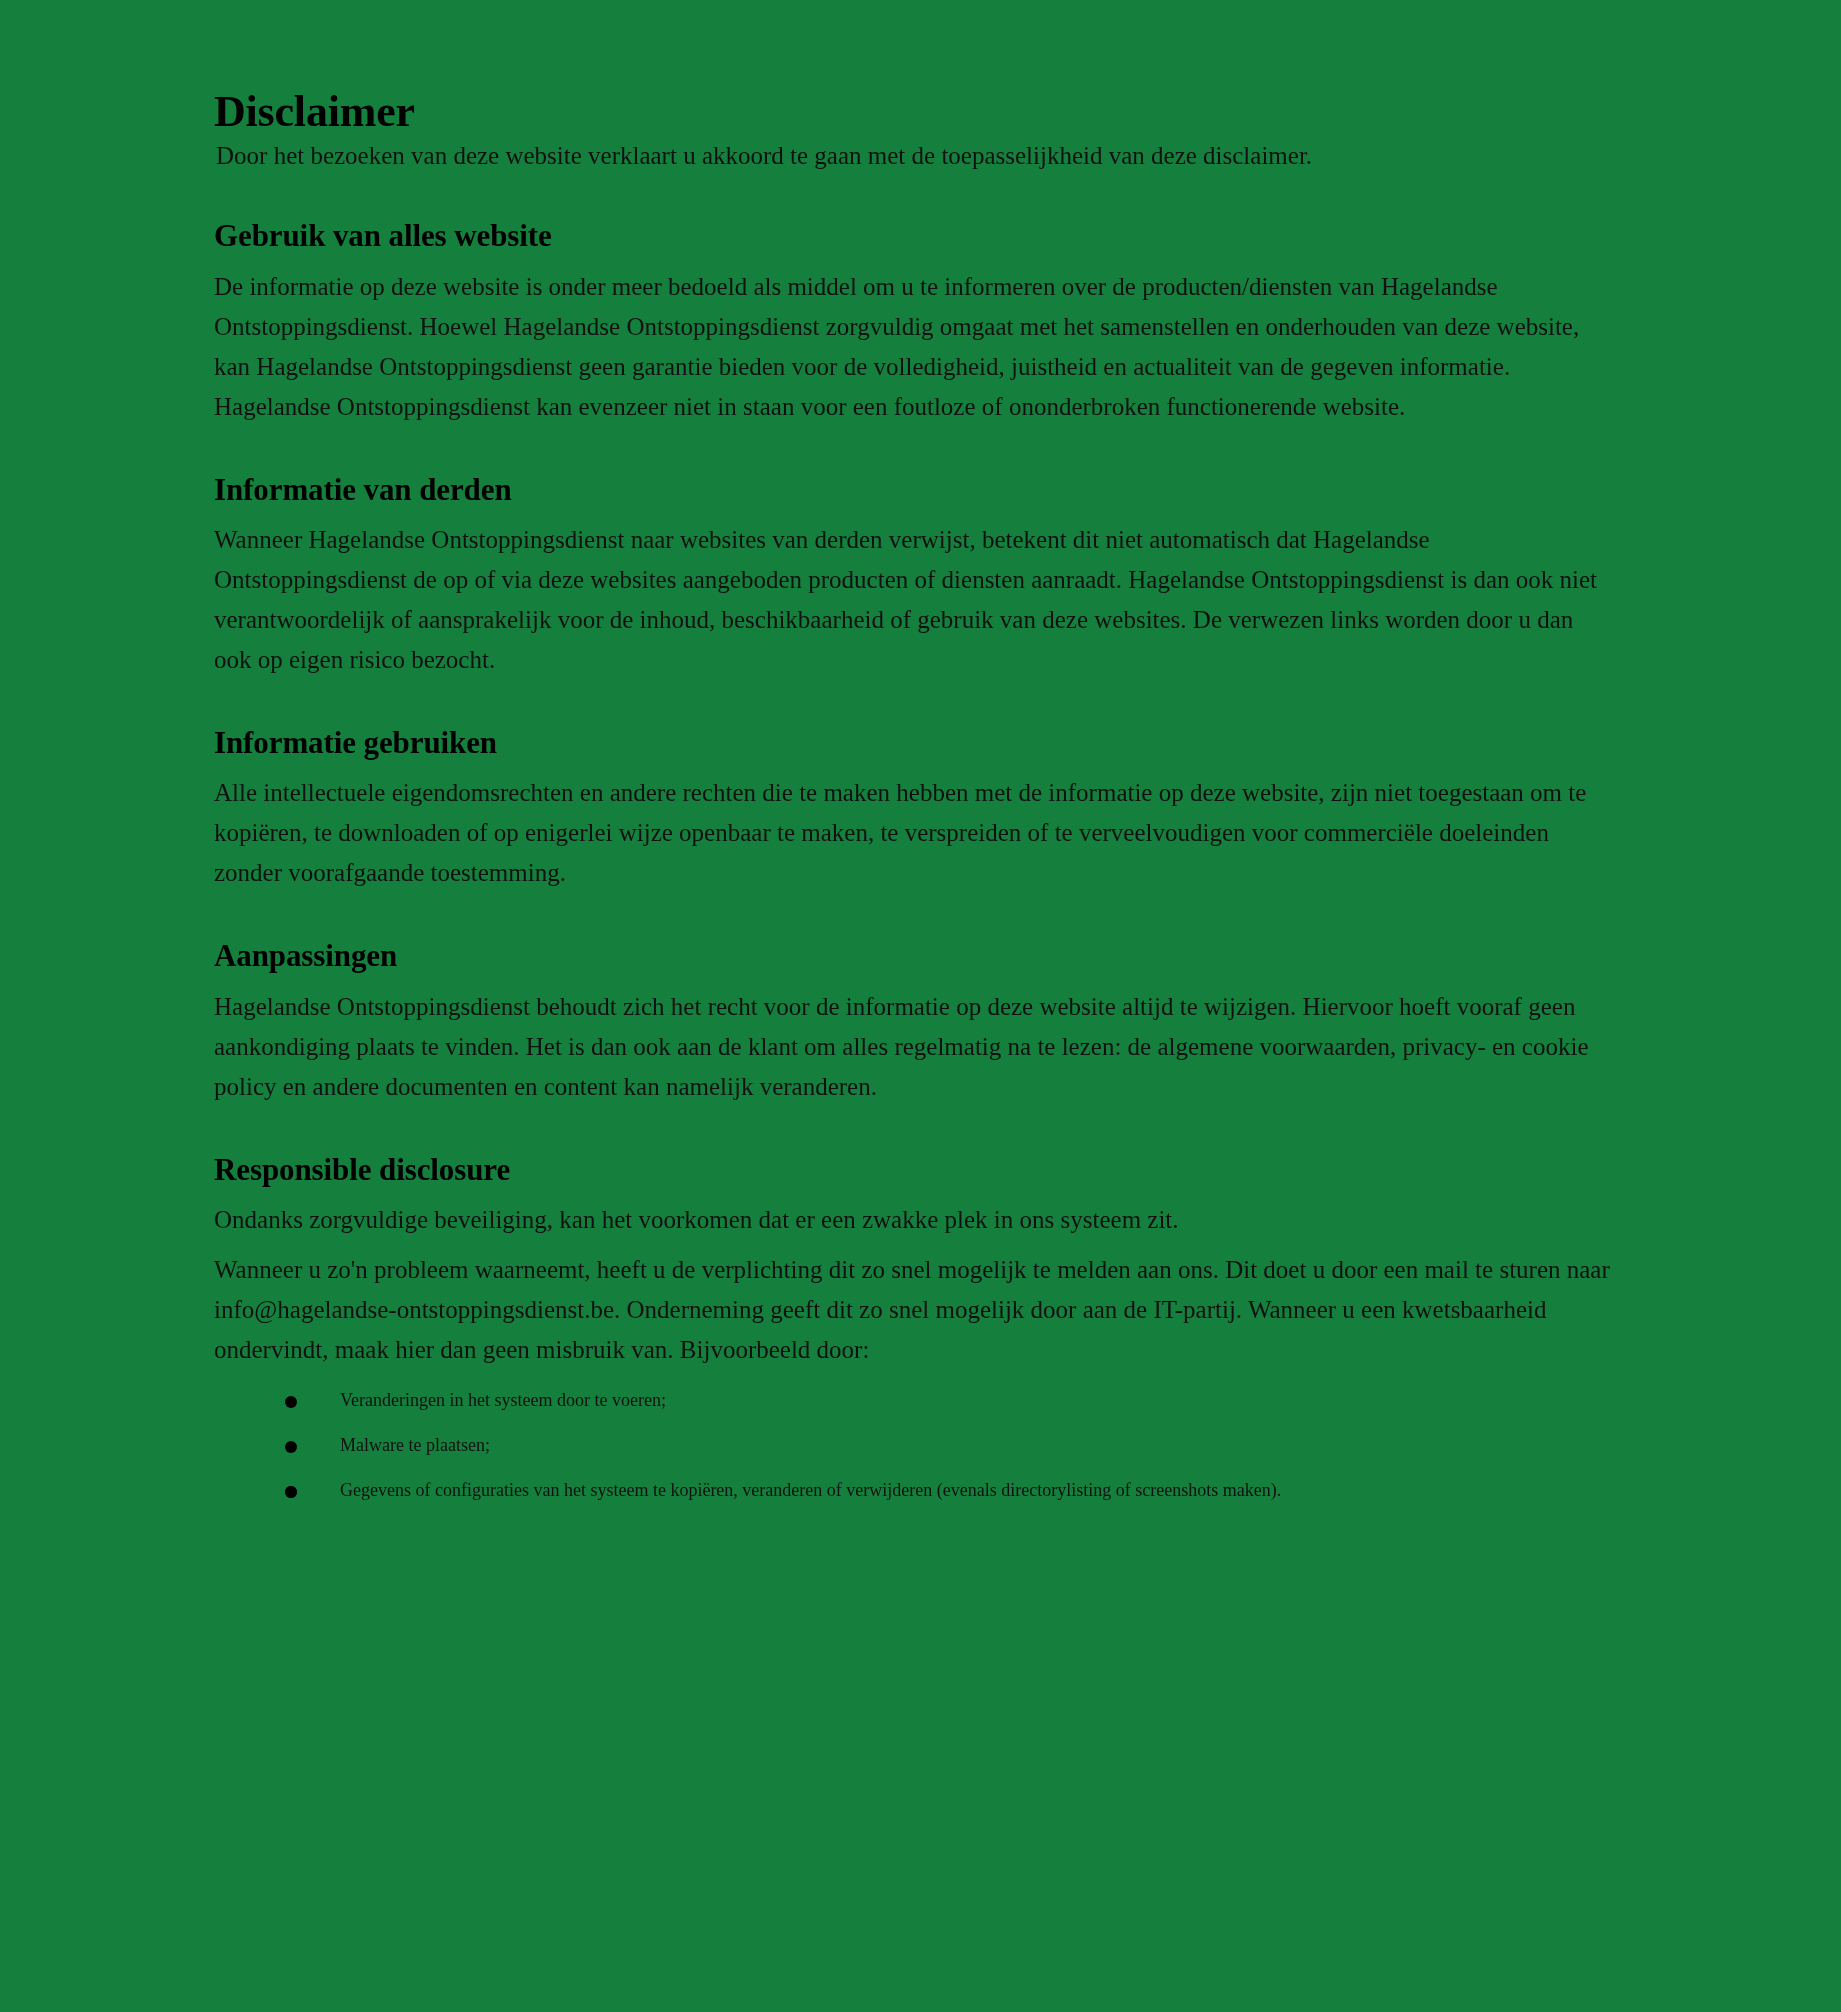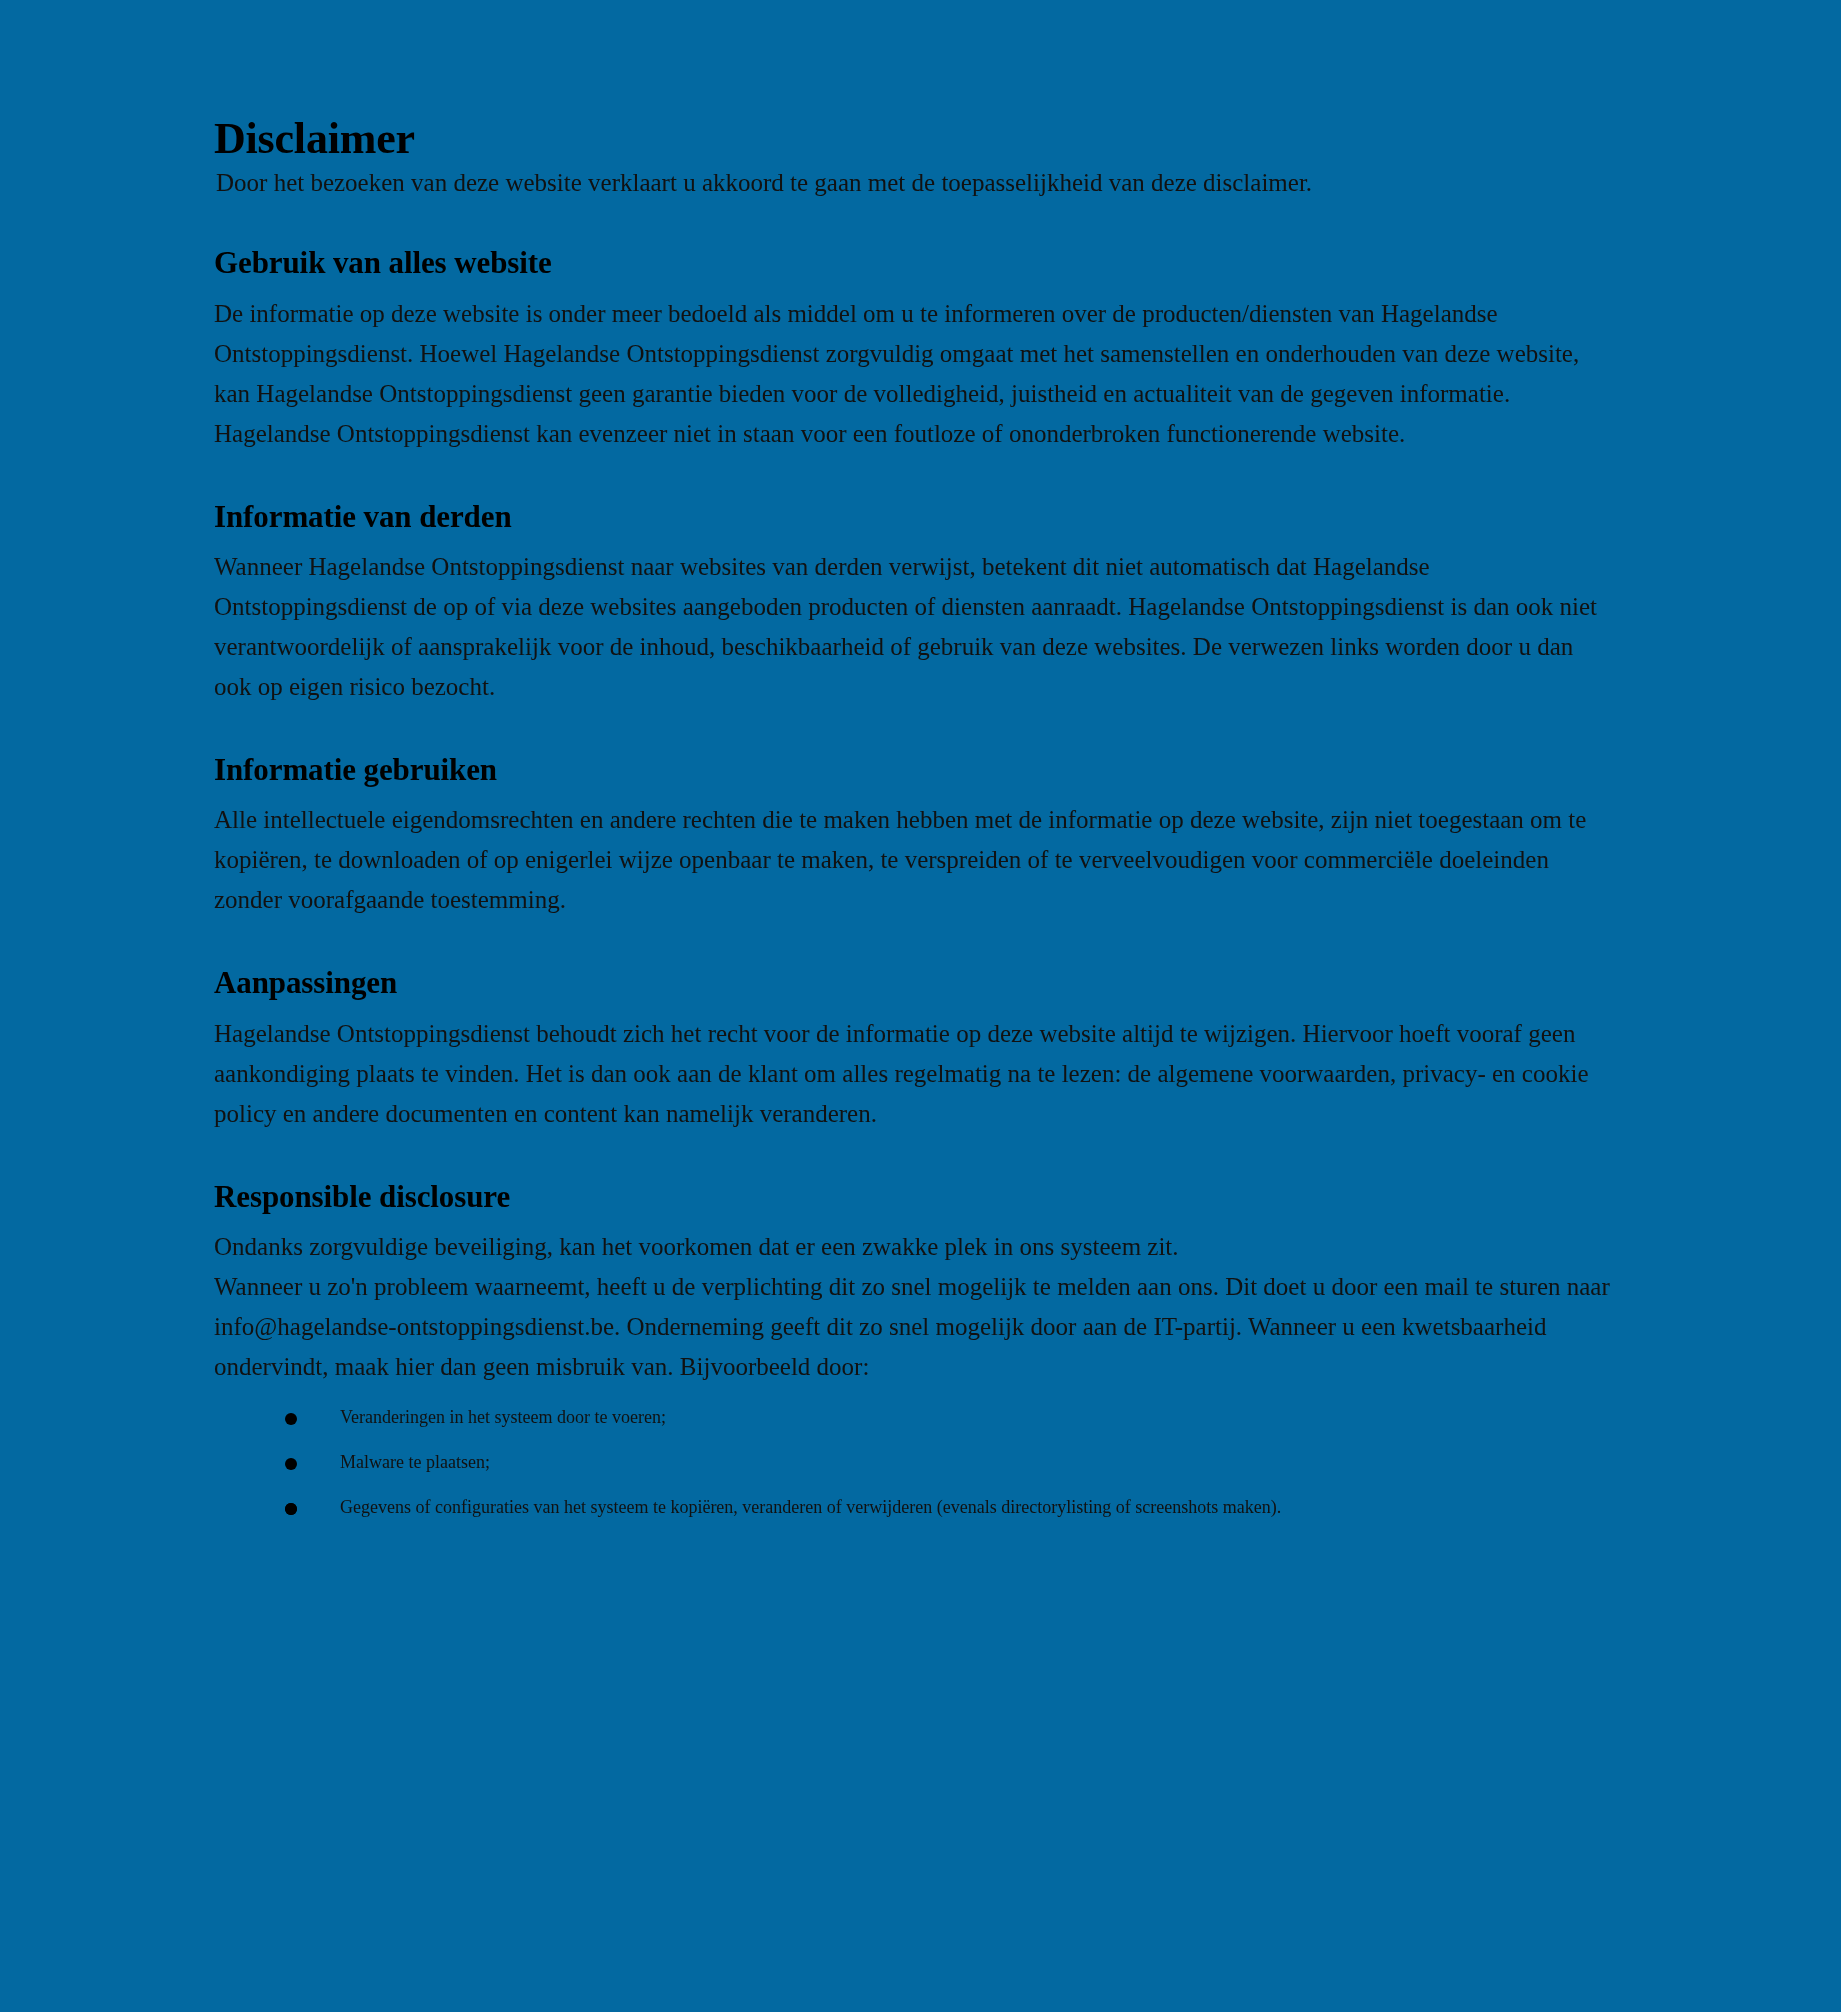--- a/index.html
+++ b/index.html
@@ -12,22 +12,22 @@
     width: 1841px;
     height: 2013px;
     font-family: "Liberation Serif", "DejaVu Serif", serif;
     color: #0a0a0a;
     -webkit-font-smoothing: antialiased;
   }
   .page {
     box-sizing: border-box;
     width: 1841px;
     height: 2013px;
-    padding: 117px 230px 0 214px;
-    background: #0369a1;
+    padding: 90px 230px 0 214px;
+    background: #15803d;
   }
   .doc-title {
     font-size: 44px;
     font-weight: 700;
     line-height: 1.02;
     margin: 0 0 3.1px 0;
     letter-spacing: -0.2px;
     color: #000000;
   }
   .intro {
@@ -47,21 +47,21 @@
     color: #000000;
     letter-spacing: -0.1px;
   }
   .section-body p {
     font-size: 25px;
     line-height: 1.6;
     margin: 0;
     color: #111111;
   }
   .section-body p + p {
-    margin-top: 0;
+    margin-top: 10px;
   }
   ul.bullets {
     list-style: none;
     margin: 3.1px 0 0 0;
     padding: 0;
   }
   ul.bullets li {
     position: relative;
     font-size: 18px;
     line-height: 1.6;

